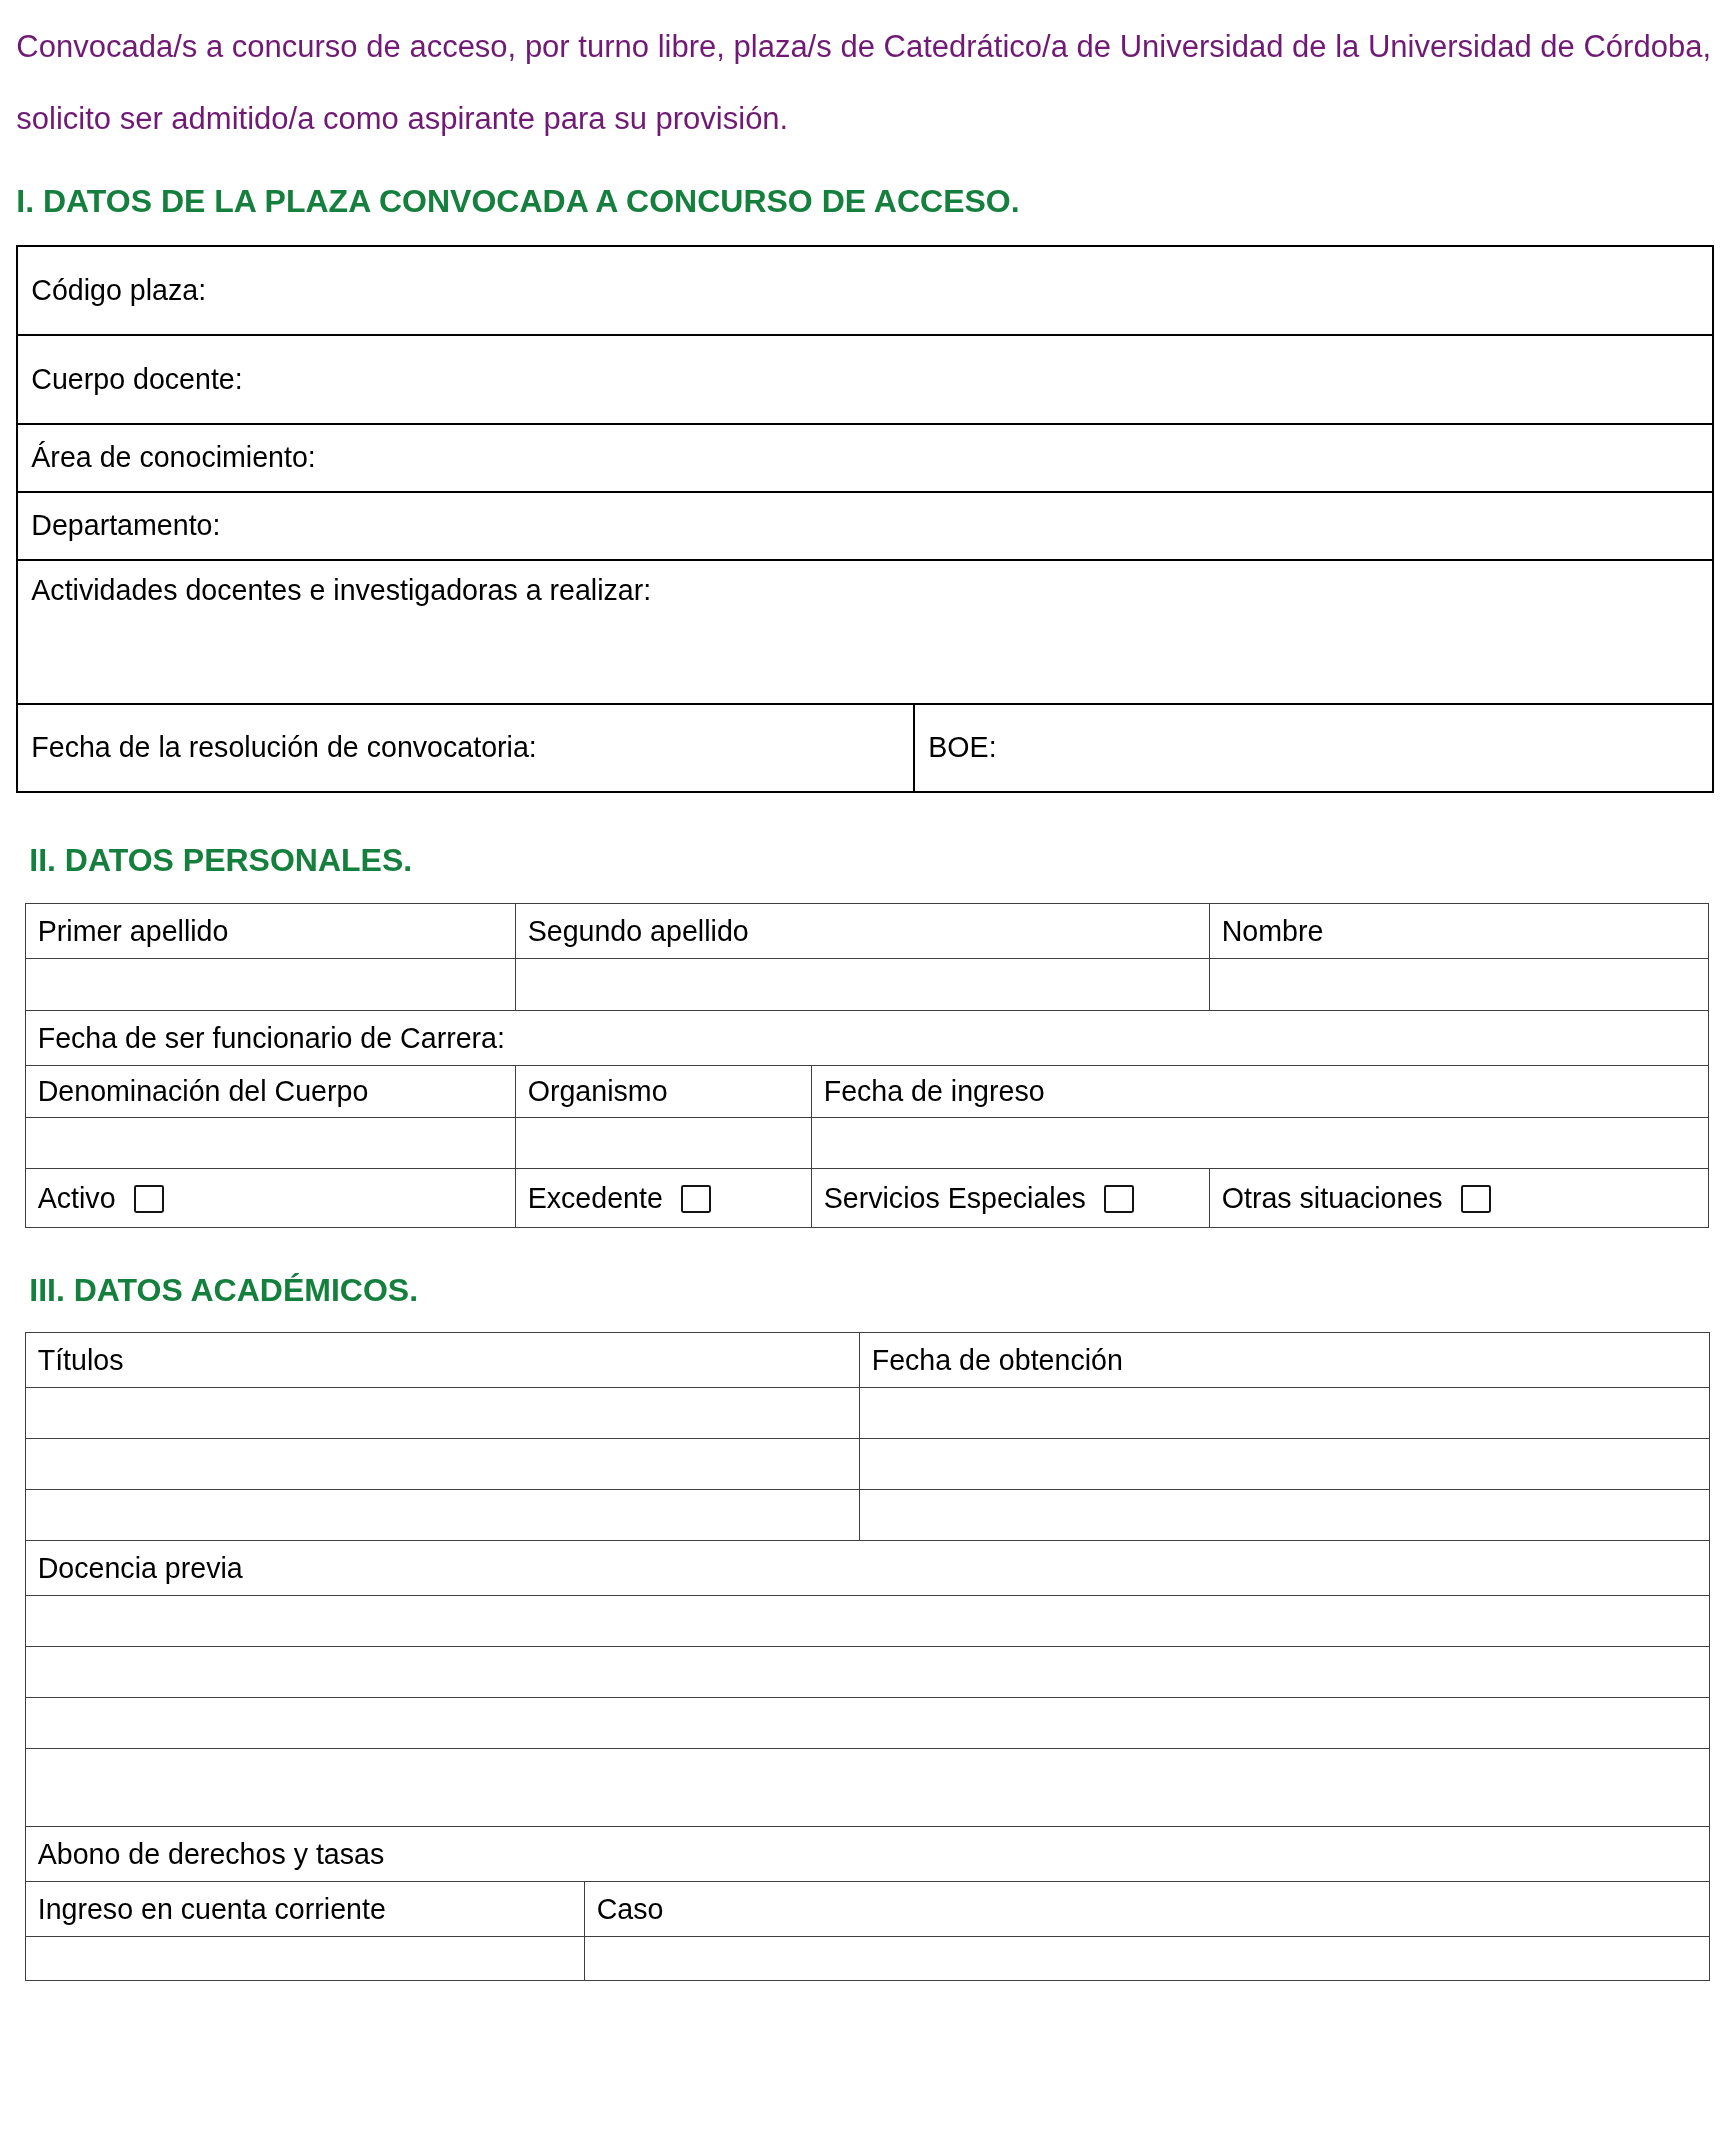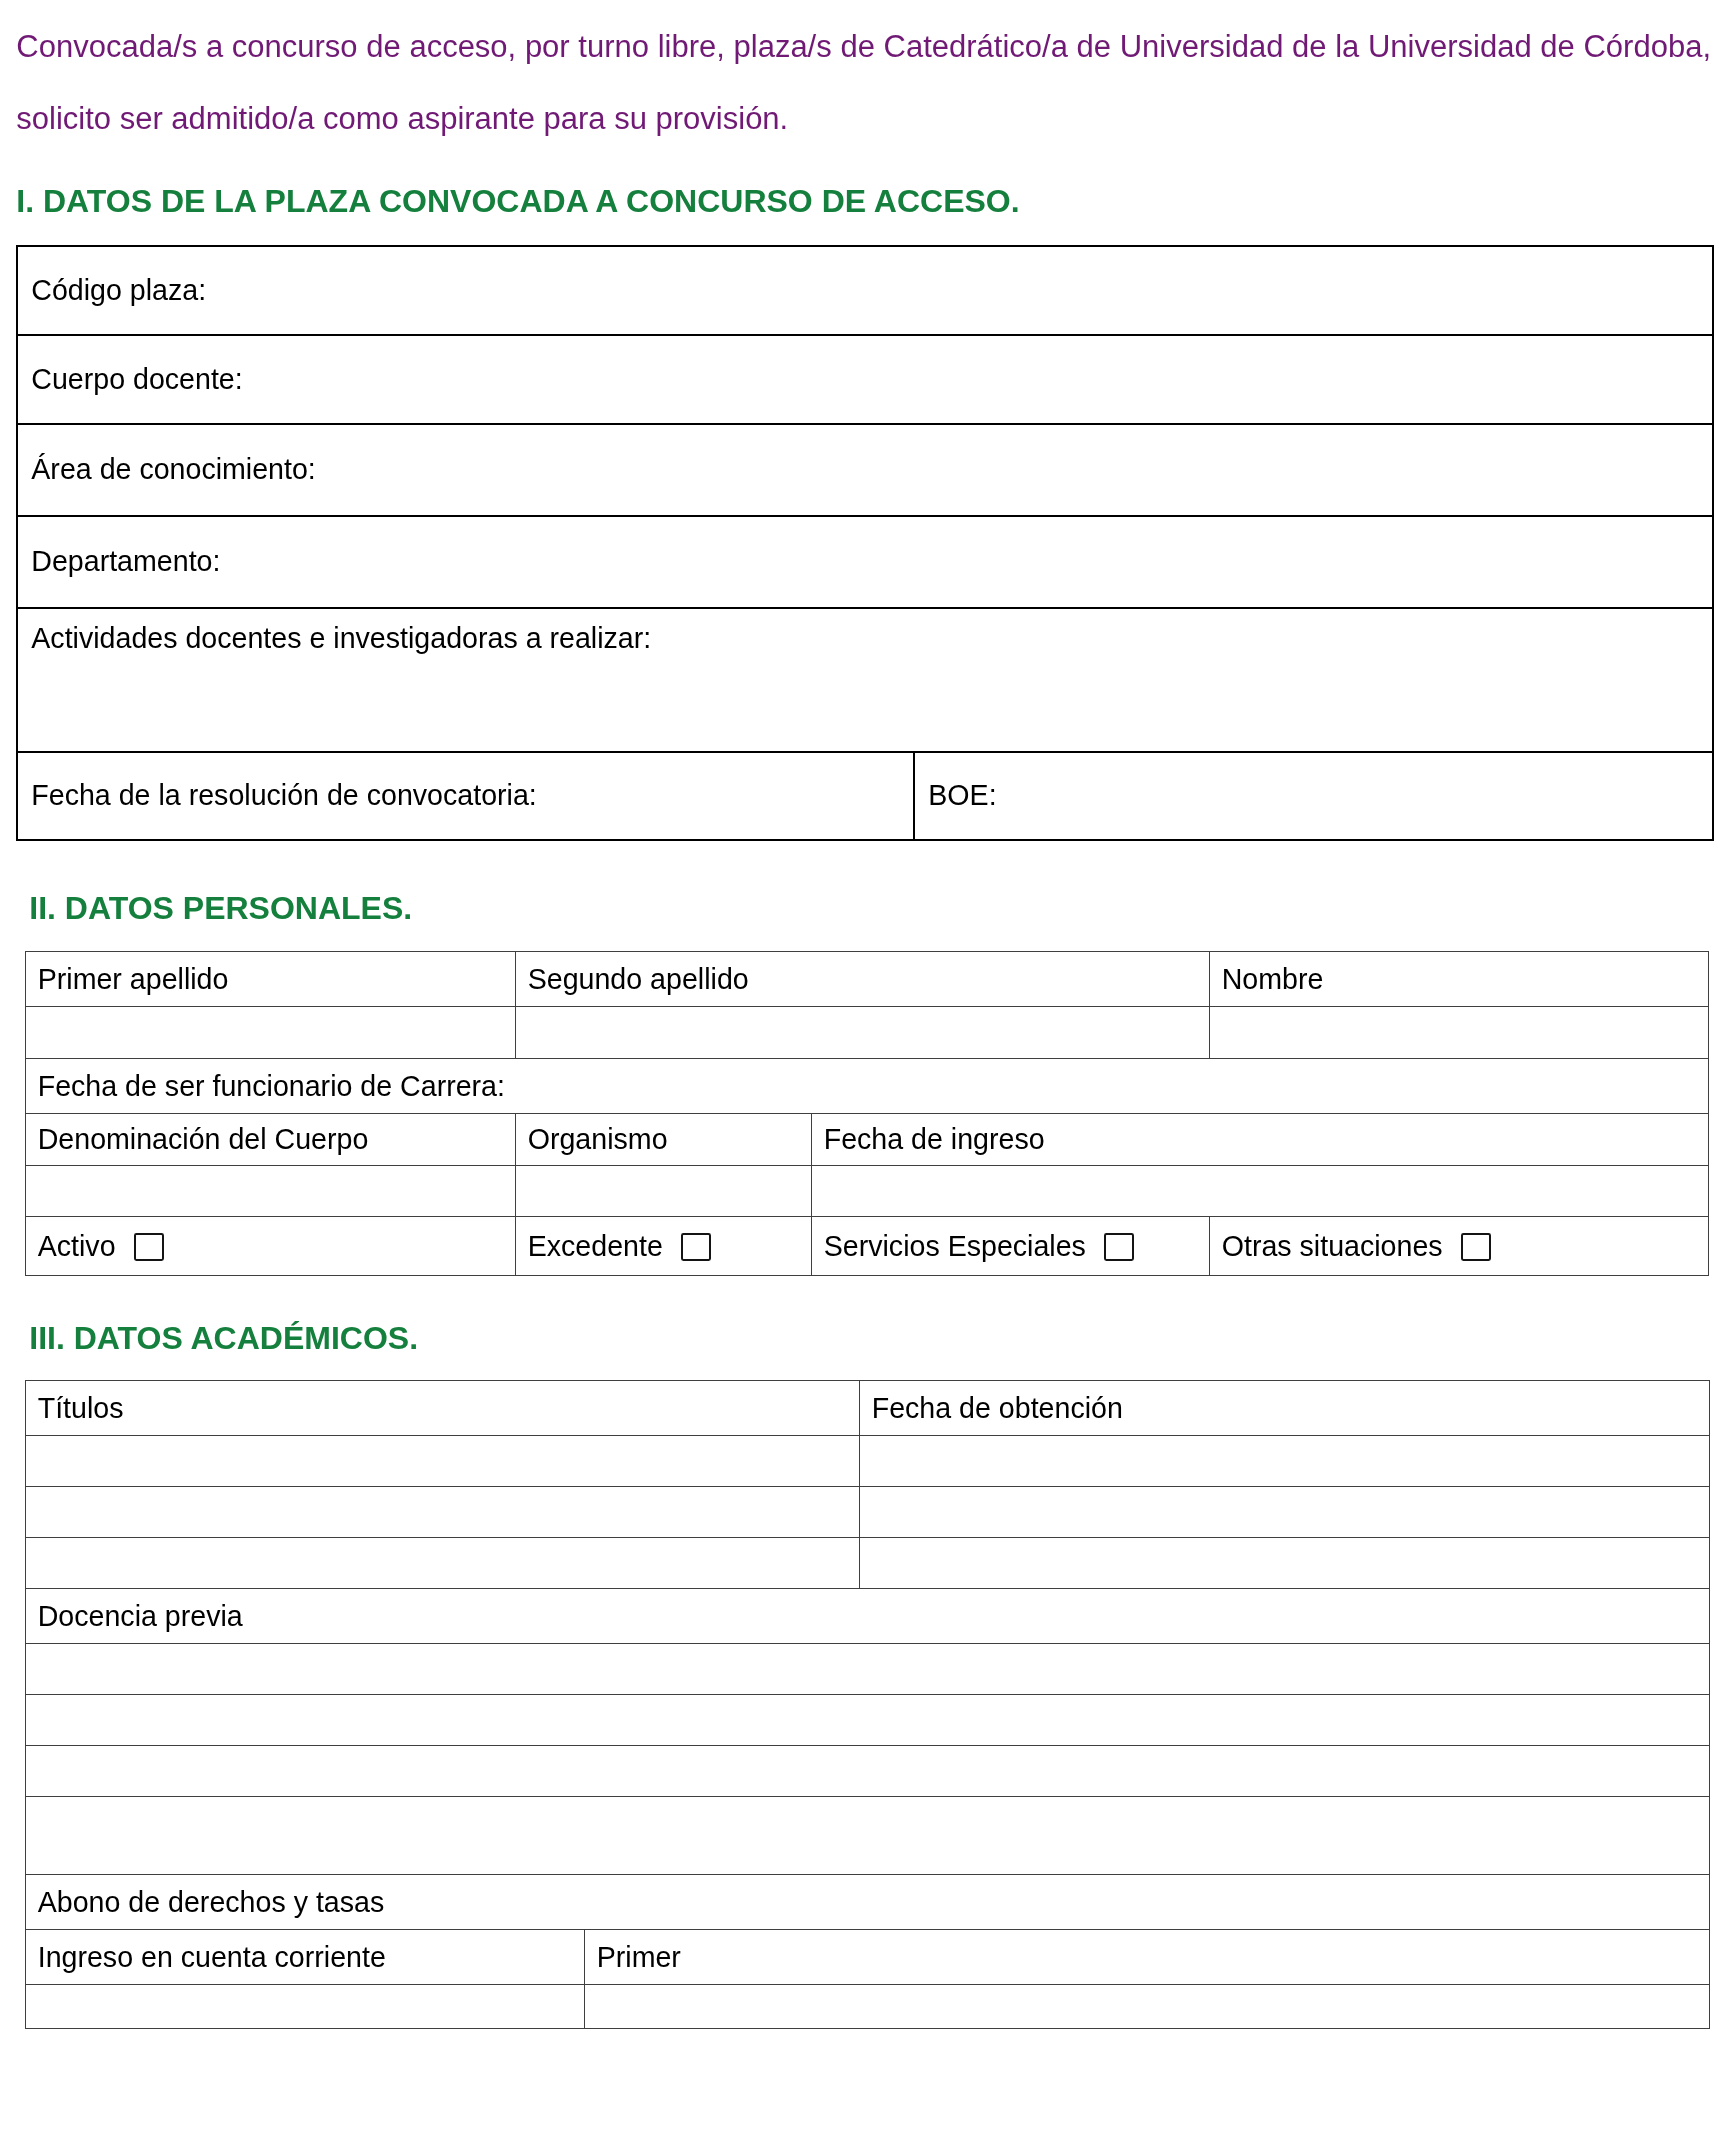--- a/index.html
+++ b/index.html
@@ -48,21 +48,21 @@
   .t3 { margin-top: 23px; }
   .t2 td, .t3 td {
     border: 1.6px solid #3f3f3f;
     font-size: 28.6px;
     padding: 0 11.4px;
     vertical-align: middle;
     overflow: hidden;
   }
 
   
-  .rh109 { height: 89px; } .rh110 { height: 92px; } .rh176 { height: 144px; }
+  .rh109 { height: 89px; } .rh110 { height: 68px; } .rh176 { height: 144px; }
   .rh108 { height: 88px; } .rh67 { height: 55px; }  .rh64 { height: 52px; }
   .rh62  { height: 51px; }  .rh72 { height: 59px; }  .rh68 { height: 55px; }
   .rh96  { height: 78px; }  .rh54 { height: 44px; }
 
   .checkbox {
     display: inline-block;
     width: 30px;
     height: 28px;
     border: 2.4px solid #141414;
     border-radius: 2.4px;
@@ -197,21 +197,21 @@
           <td colspan="3"></td>
         </tr>
     <tr class="rh96">
           <td colspan="3"></td>
         </tr>
     <tr class="rh68">
       <td colspan="3">Abono de derechos y tasas</td>
     </tr>
     <tr class="rh68">
       <td>Ingreso en cuenta corriente</td>
-      <td colspan="2">Primer</td>
+      <td colspan="2">Caso</td>
     </tr>
     <tr class="rh54">
       <td></td>
       <td colspan="2"></td>
     </tr>
   </tbody>
     </table>
 
 </div>
 

